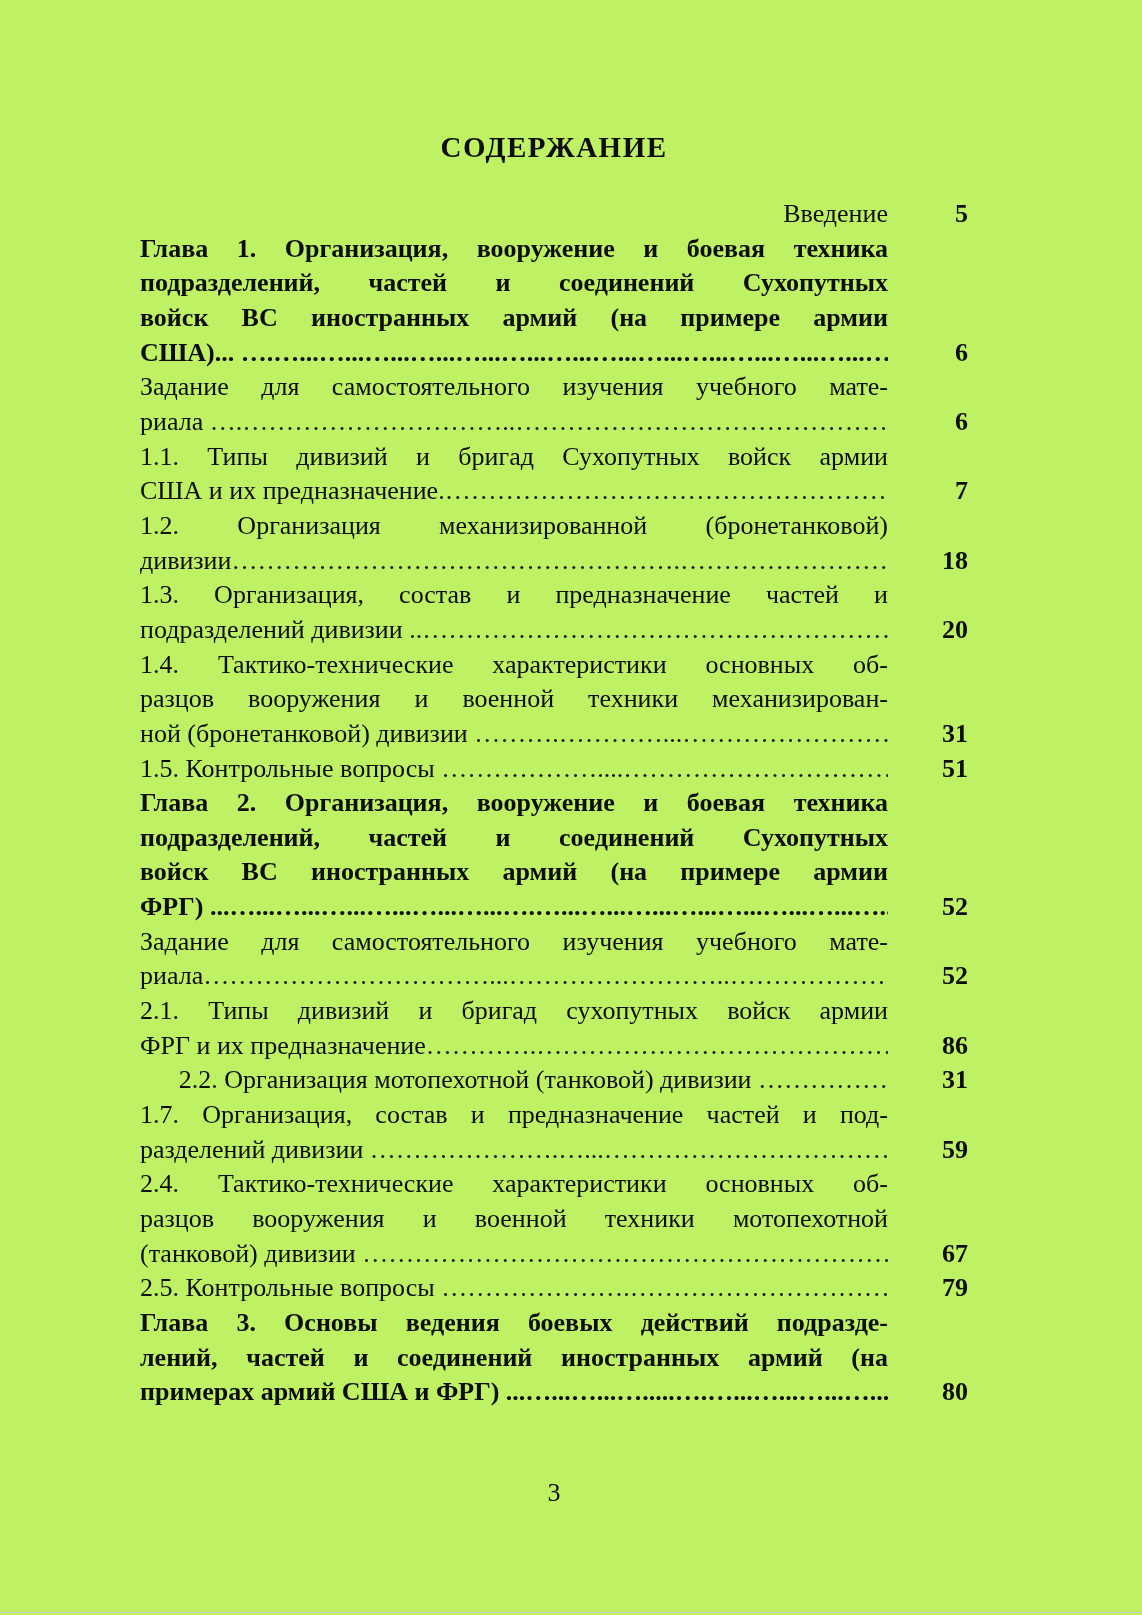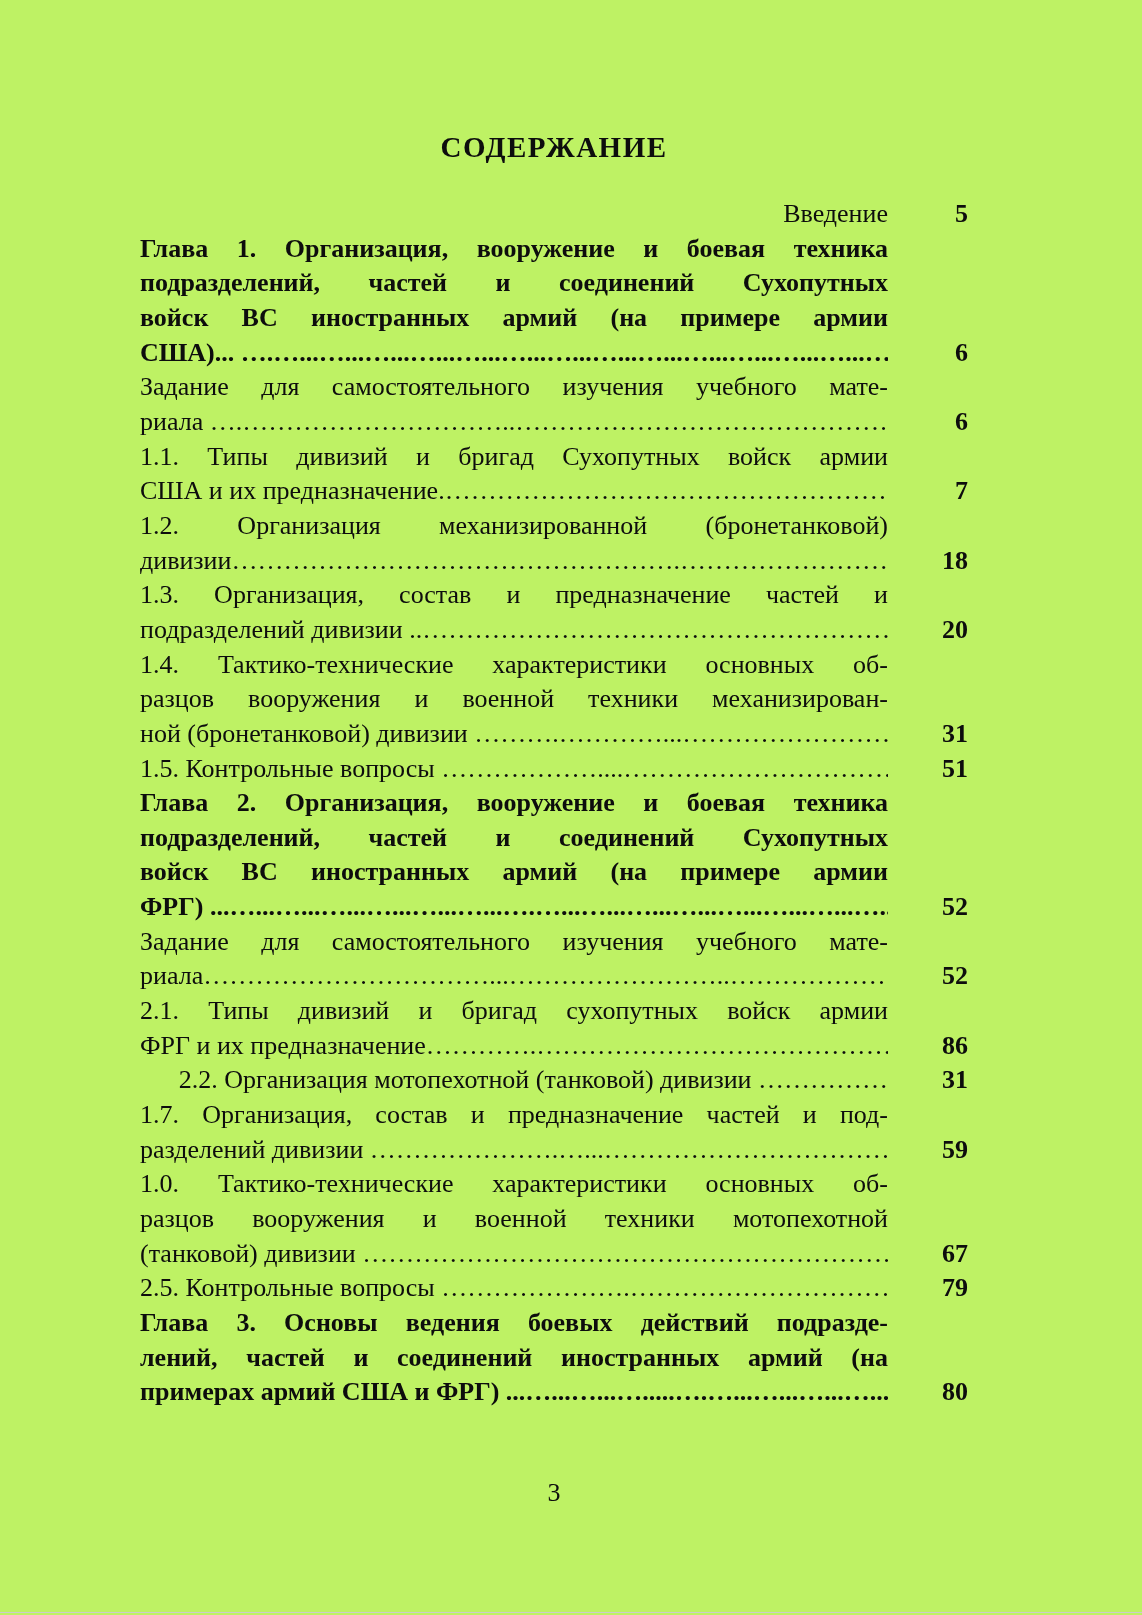--- a/index.html
+++ b/index.html
@@ -177,21 +177,21 @@
   <div class="entry">
     <div class="entry-text">
           <div class="line">1.7. Организация, состав и предназначение частей и под-</div>
           <div class="line last">разделений дивизии  ………………….…...………………………………………….</div>
         </div>
     <div class="entry-page">59</div>
   </div>
 
   <div class="entry">
     <div class="entry-text">
-          <div class="line">1.0. Тактико-технические характеристики основных об-</div>
+          <div class="line">2.4. Тактико-технические характеристики основных об-</div>
           <div class="line">разцов вооружения и военной техники мотопехотной</div>
           <div class="line last">(танковой) дивизии …………………………………………………………………..</div>
         </div>
     <div class="entry-page">67</div>
   </div>
 
   <div class="entry">
     <div class="entry-text">
           <div class="line last">2.5. Контрольные вопросы ………………….……………………………………..</div>
         </div>

